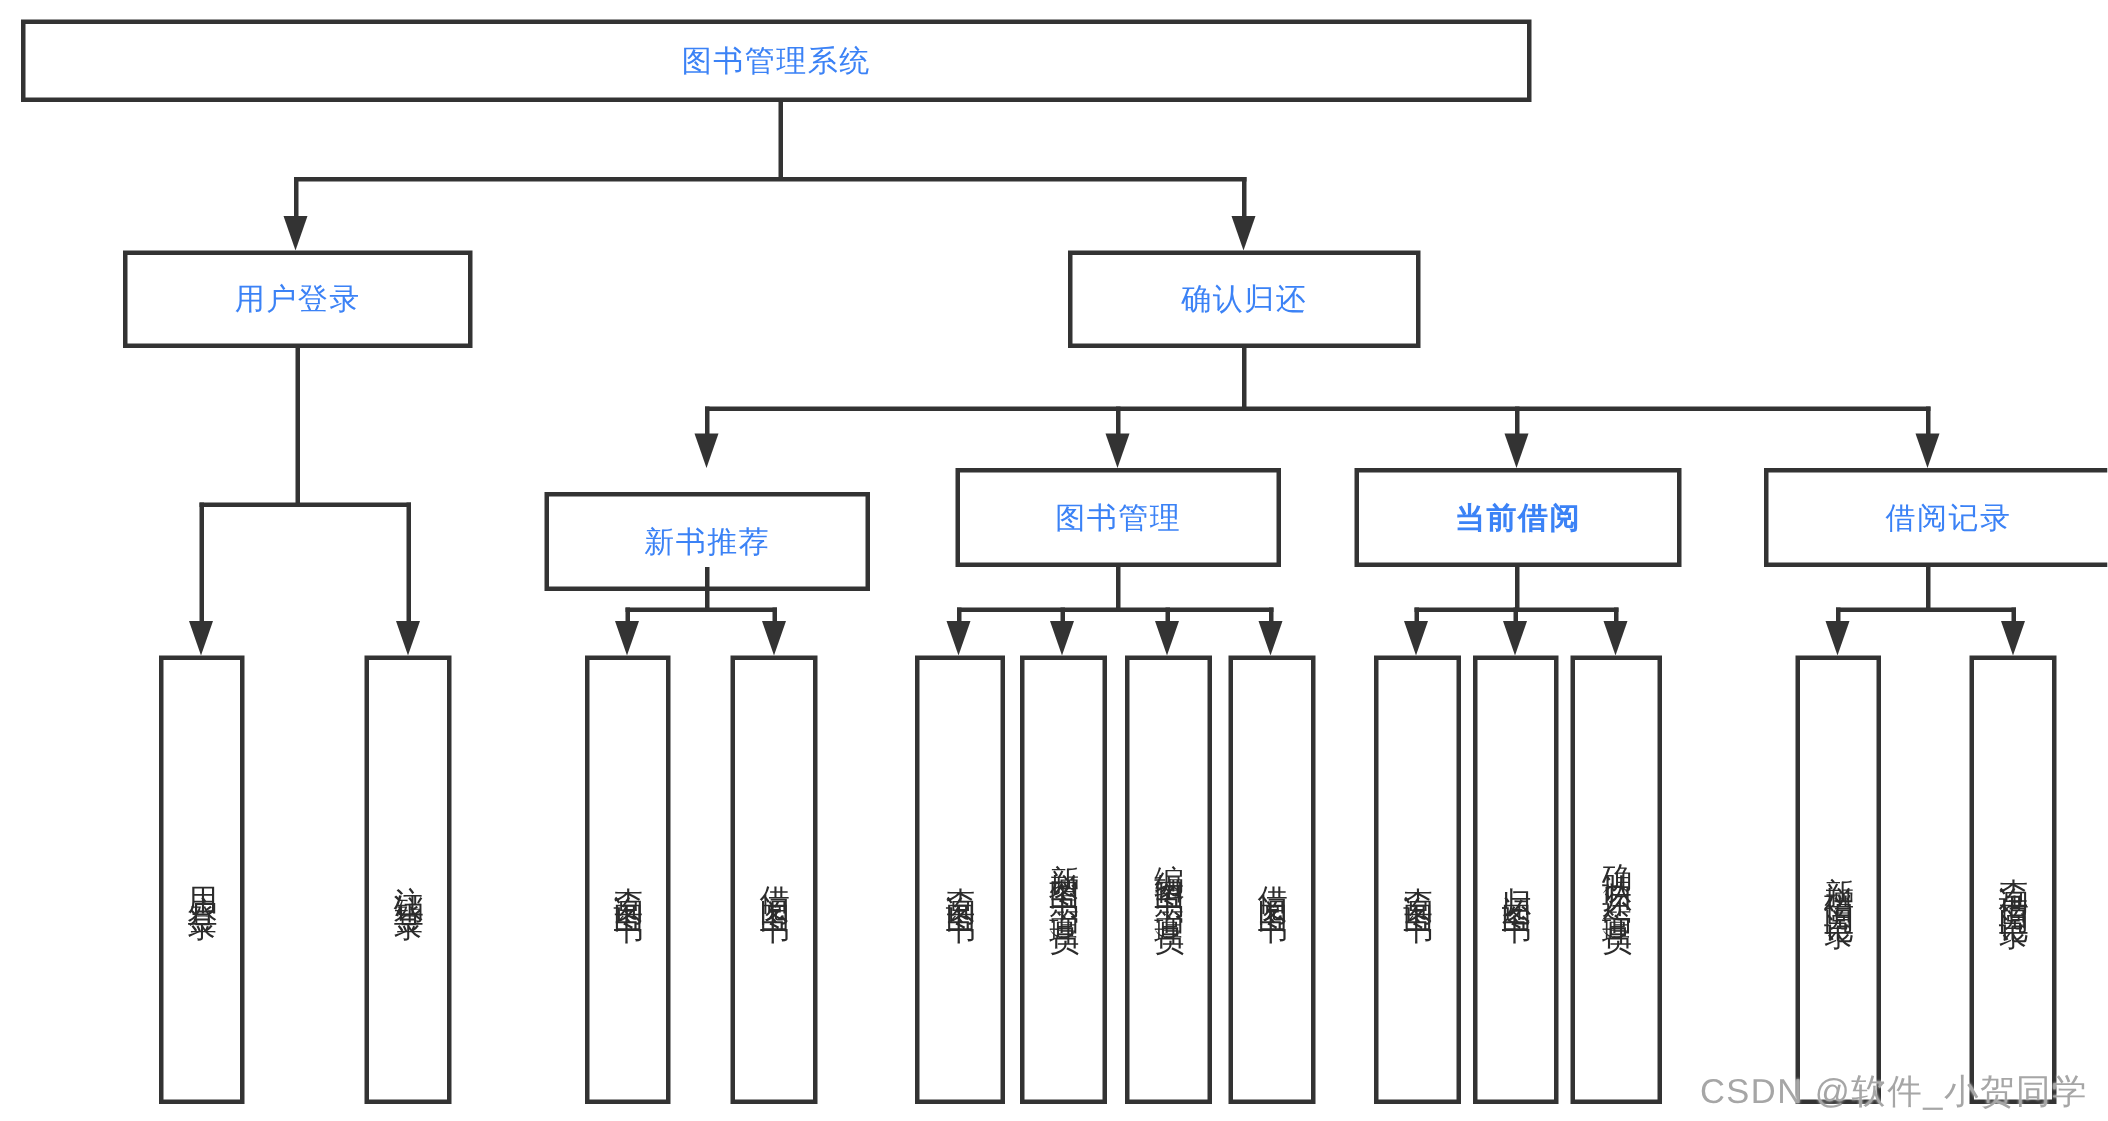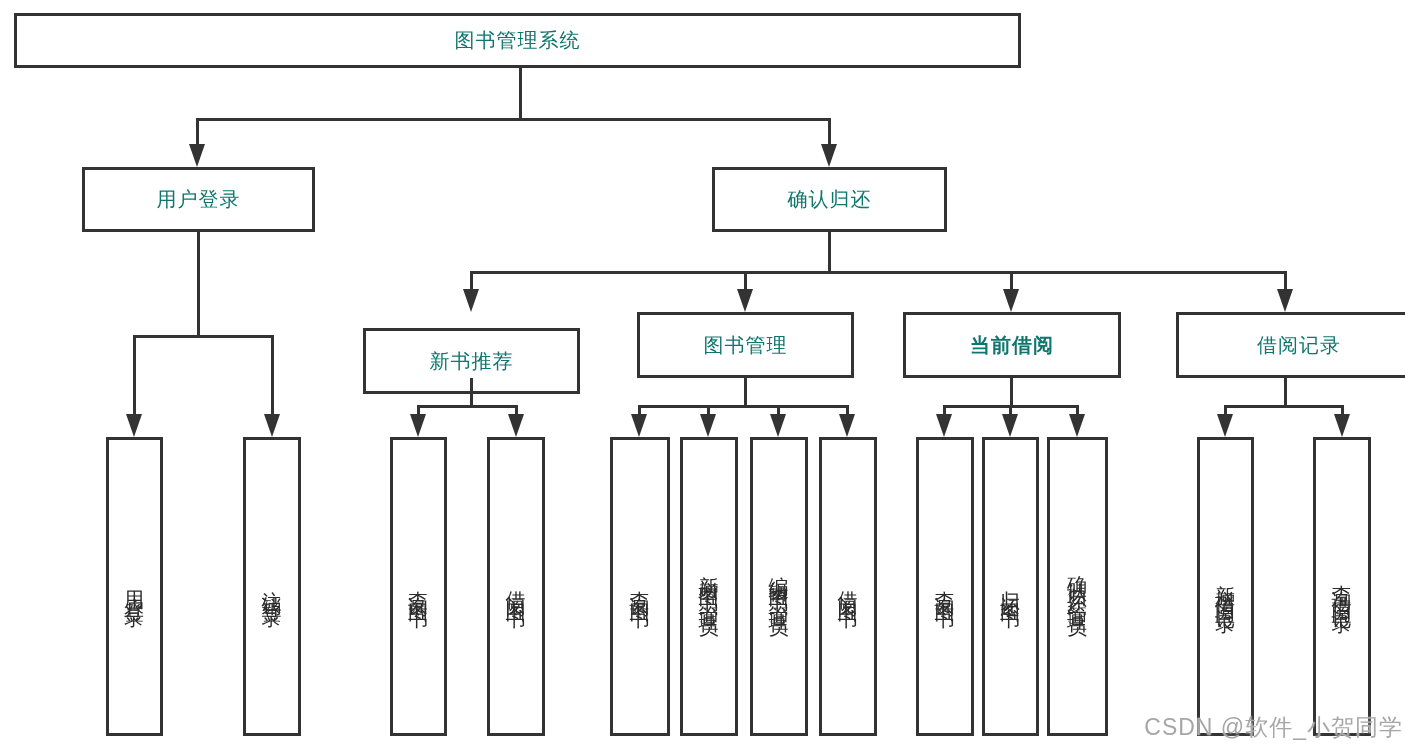--- a/index.html
+++ b/index.html
@@ -16,21 +16,21 @@
     background:#ffffff;
     border:3px solid #333333;
     box-sizing:border-box;
     display:flex;
     align-items:center;
     justify-content:center;
   }
   .hlabel{
     font-size:20px;
     letter-spacing:1px;
-    color:#0f766e;
+    color:#3b82f6;
     white-space:nowrap;
   }
   .vbox{
     position:absolute;
     background:#ffffff;
     border:3px solid #333333;
     box-sizing:border-box;
     display:flex;
     align-items:center;
     justify-content:center;
@@ -47,21 +47,21 @@
   .h{position:absolute;height:3px;background:#333333;}
   .v{position:absolute;width:3px;background:#333333;}
   .ar{
     position:absolute;width:0;height:0;
     border-left:8px solid transparent;
     border-right:8px solid transparent;
     border-top:23px solid #333333;
   }
   .watermark{
     position:absolute;
-    right:2px;
+    right:13px;
     top:712px;
     font-size:23px;
     color:#a6a6a6;
     letter-spacing:1px;
     text-shadow:0 0 2px #ffffff;
     white-space:nowrap;
   }
 </style>
 </head>
 <body>

